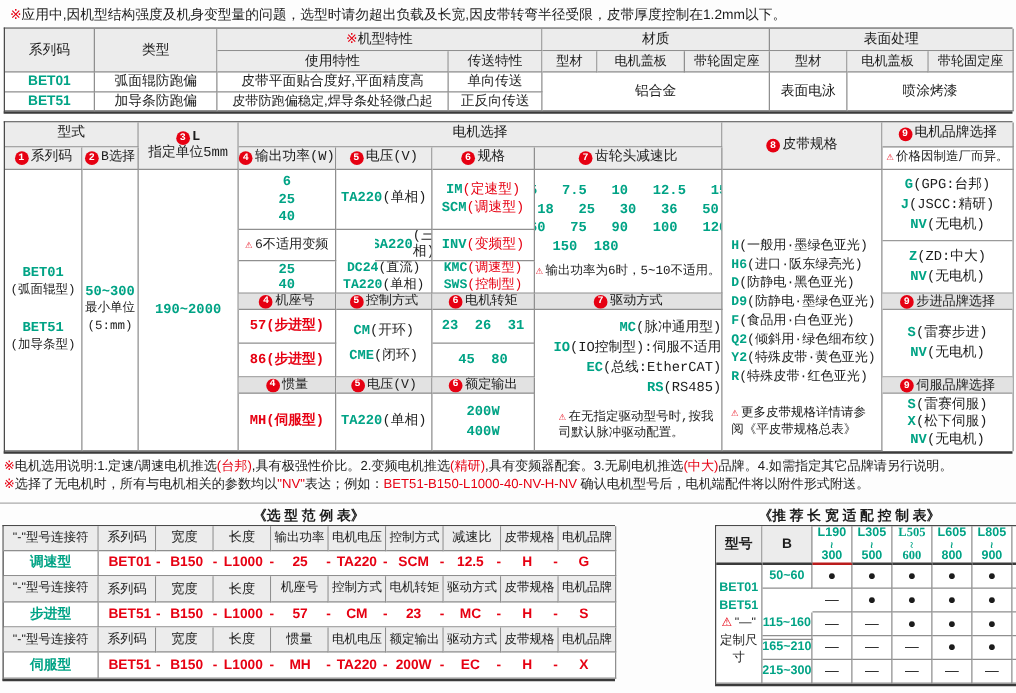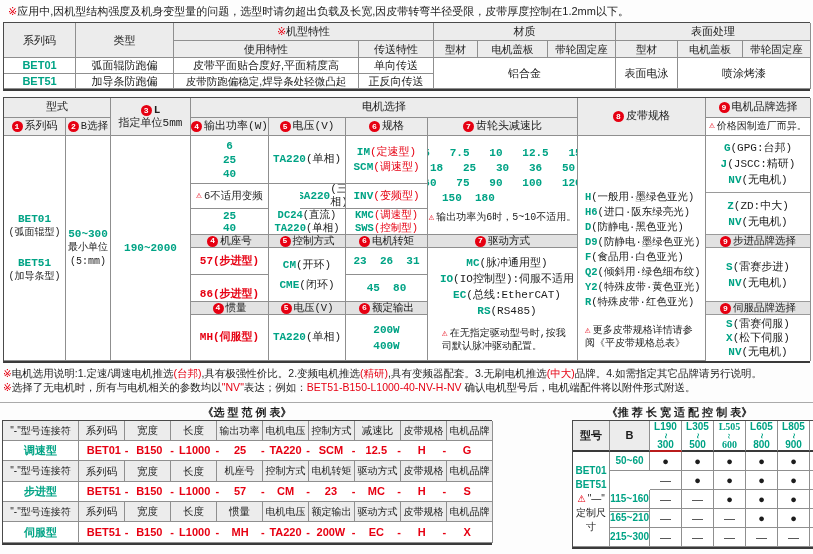--- a/index.html
+++ b/index.html
@@ -242,21 +242,21 @@
     </div>
 
   <div class="c rdb" style="grid-area:7/4/8/5;">
       <span>57(步进型)</span>
     </div>
   <div class="c col" style="grid-area:7/5/9/6;line-height:20px;">
     <div><span class="tl">CM</span><span>(开环)</span></div>
     <div><span class="tl">CME</span><span>(闭环)</span></div>
   </div>
   <div class="c tl pre" style="grid-area:7/6/8/7;"><span>23  26  31</span></div>
-  <div class="c rdb" style="grid-area:8/4/9/5;align-items:flex-end;">
+  <div class="c rdb" style="grid-area:8/4/9/5;">
       <span>86(步进型)</span>
     </div>
   <div class="c tl pre" style="grid-area:8/6/9/7;"><span>45  80</span></div>
 
   <div class="c band f105" style="grid-area:9/4/10/5;">
       <span class="bdg">4</span>
       <span>惯量</span>
     </div>
   <div class="c band f105" style="grid-area:9/5/10/6;">
       <span class="bdg">5</span>
@@ -272,21 +272,21 @@
     </div>
   <div class="c" style="grid-area:10/5/11/6;">
       <span class="tl">TA220</span>
       <span>(单相)</span>
     </div>
   <div class="c col tl" style="grid-area:10/6/11/7;line-height:16px;">
     <div>200W</div>
       <div>400W</div>
   </div>
 
-  <div class="c col left" style="grid-area:7/7/11/8;align-items:center;padding-left:9px;justify-content:center;">
+  <div class="c col left" style="grid-area:7/7/11/8;align-items:flex-end;padding-left:9px;justify-content:center;">
     <div class="brline"><span class="tl">MC</span><span>(脉冲通用型)</span></div>
     <div class="brline"><span class="tl">IO</span><span>(IO控制型):伺服不适用</span></div>
     <div class="brline"><span class="tl">EC</span><span>(总线:EtherCAT)</span></div>
     <div class="brline"><span class="tl">RS</span><span>(RS485)</span></div>
     <div class="f10" style="margin-top:8px;width:130px;line-height:13px;"><span class="warn">⚠</span><span>在无指定驱动型号时,按我司默认脉冲驱动配置。</span></div>
   </div>
 
   <div class="c col left f105" style="grid-area:3/8/11/9;align-items:flex-start;padding-left:7px;justify-content:center;">
     <div style="height:44px;"></div>
     <div style="line-height:15px;"><span class="tl">H</span><span>(一般用·墨绿色亚光)</span></div>

